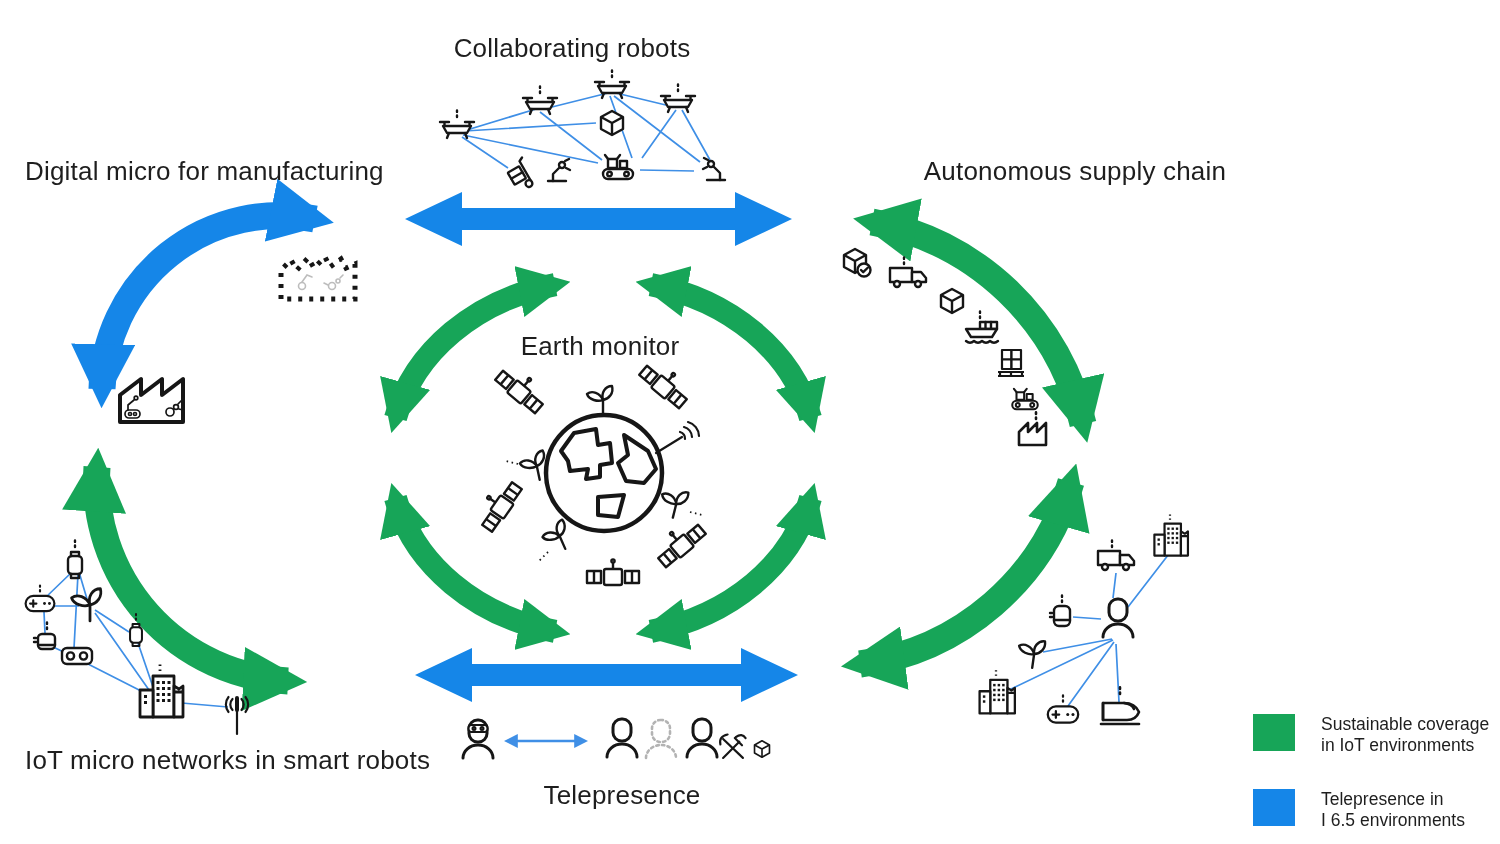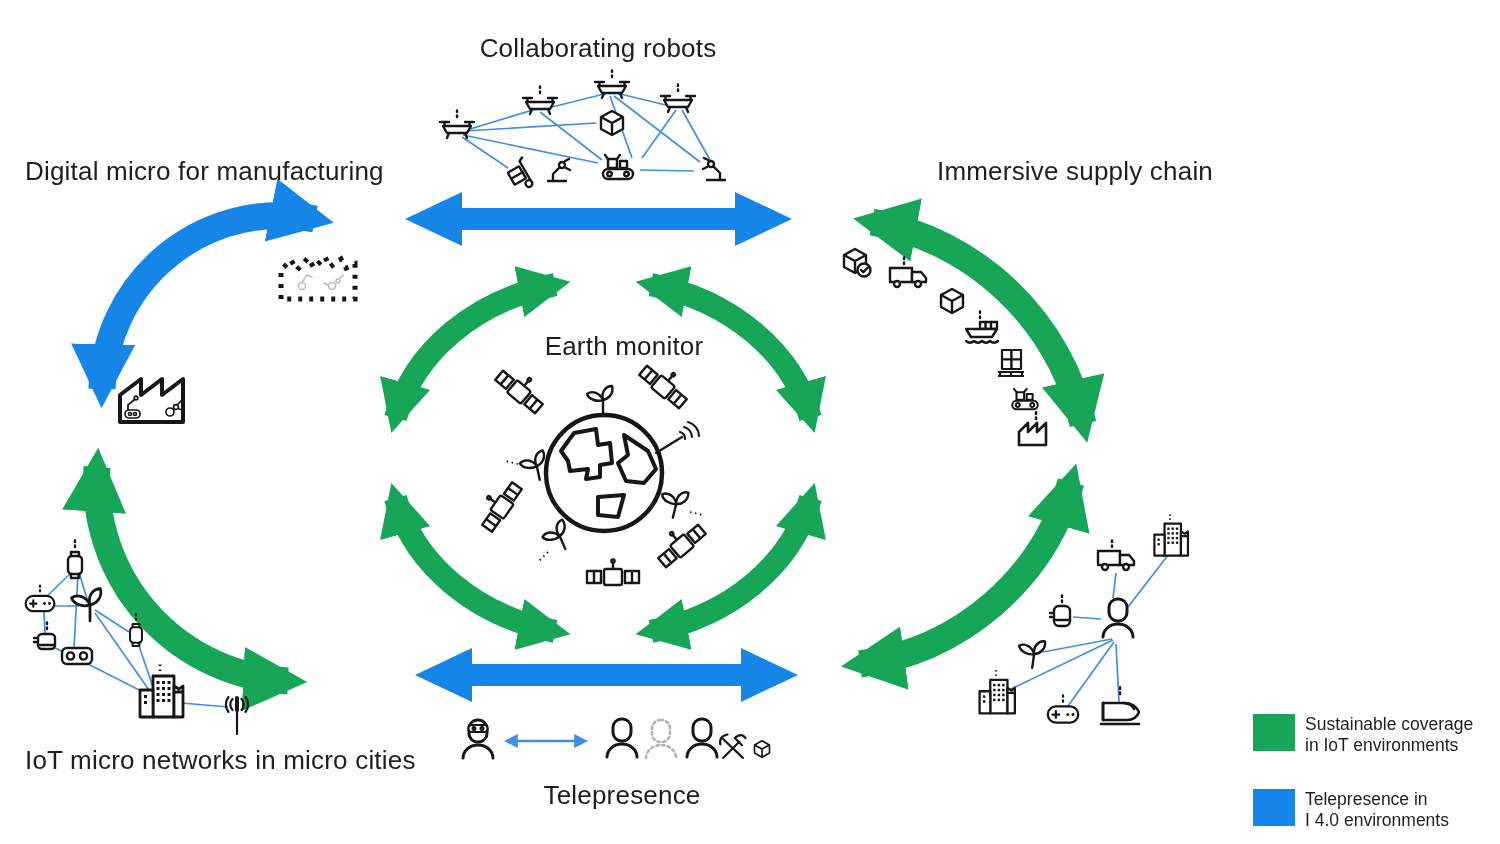--- a/index.html
+++ b/index.html
@@ -2,21 +2,21 @@
 <html><head>
 <meta charset="utf-8">
 <style>
   html,body{margin:0;padding:0;background:#fff;}
   .stage{position:relative;width:1500px;height:844px;background:#fff;overflow:hidden;
          font-family:"Liberation Sans", sans-serif;}
   .stage svg{position:absolute;left:0;top:0;}
   .lbl{position:absolute;font-size:26px;color:#1e1e1e;white-space:nowrap;letter-spacing:0.2px;}
   .lbl.centered{transform:translateX(-50%);}
   .legend{position:absolute;left:1253px;top:714px;width:240px;}
-  .legend-item{display:flex;align-items:flex-start;margin-bottom:33px;}
+  .legend-item{display:flex;align-items:flex-start;margin-bottom:33px;gap:16px;}
   .legend-swatch{width:42px;height:37px;flex:0 0 42px;margin-right:10px;}
   .legend-text{font-size:17.5px;line-height:21px;color:#1e1e1e;}
 </style>
 </head>
 <body>
 
 <div class="stage">
 
 <svg width="1500" height="844" viewBox="0 0 1500 844">
 <defs>
@@ -385,37 +385,37 @@
 <g>
   <use href="#ic-person-vr" x="478" y="745"></use>
   <use href="#ic-person" x="622" y="744"></use>
   <use href="#ic-person-ghost" x="661" y="745"></use>
   <use href="#ic-person" x="702" y="744"></use>
   <use href="#ic-tools" transform="translate(733,748) scale(0.9)"></use>
   <use href="#ic-cube" transform="translate(762,749) scale(0.68)"></use>
 </g>
 </svg>
 
-<div class="lbl centered" style="left:598px;top:33px">Collaborating robots</div>
+<div class="lbl centered" style="left:572px;top:33px">Collaborating robots</div>
 <div class="lbl" style="left:25px;top:156px">Digital micro for manufacturing</div>
-<div class="lbl centered" style="left:1075px;top:156px">Immersive supply chain</div>
-<div class="lbl centered" style="left:624px;top:331px">Earth monitor</div>
-<div class="lbl" style="left:25px;top:745px">IoT micro networks in micro cities</div>
+<div class="lbl centered" style="left:1075px;top:156px">Autonomous supply chain</div>
+<div class="lbl centered" style="left:600px;top:331px">Earth monitor</div>
+<div class="lbl" style="left:25px;top:745px">IoT micro networks in smart robots</div>
 <div class="lbl centered" style="left:622px;top:780px">Telepresence</div>
 
 <div class="legend">
   <div class="legend-item">
     <div class="legend-swatch" style="background:#17a558"></div>
     <div class="legend-text">
       <div>Sustainable coverage</div>
       <div>in IoT environments</div>
     </div>
   </div>
   <div class="legend-item">
     <div class="legend-swatch" style="background:#1586e8"></div>
     <div class="legend-text">
       <div>Telepresence in</div>
-      <div>I 4.0 environments</div>
+      <div>I 6.5 environments</div>
     </div>
   </div>
 </div>
 
 </div>
 
 </body></html>

